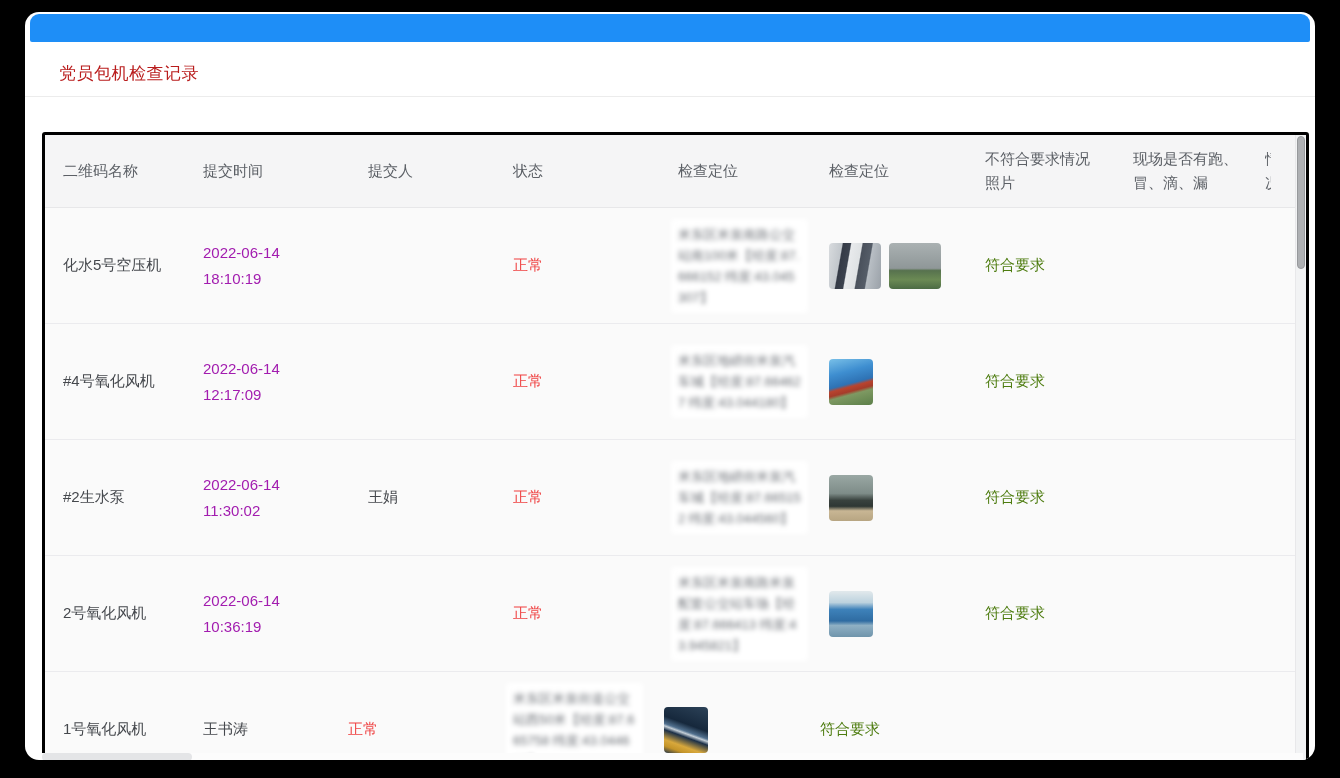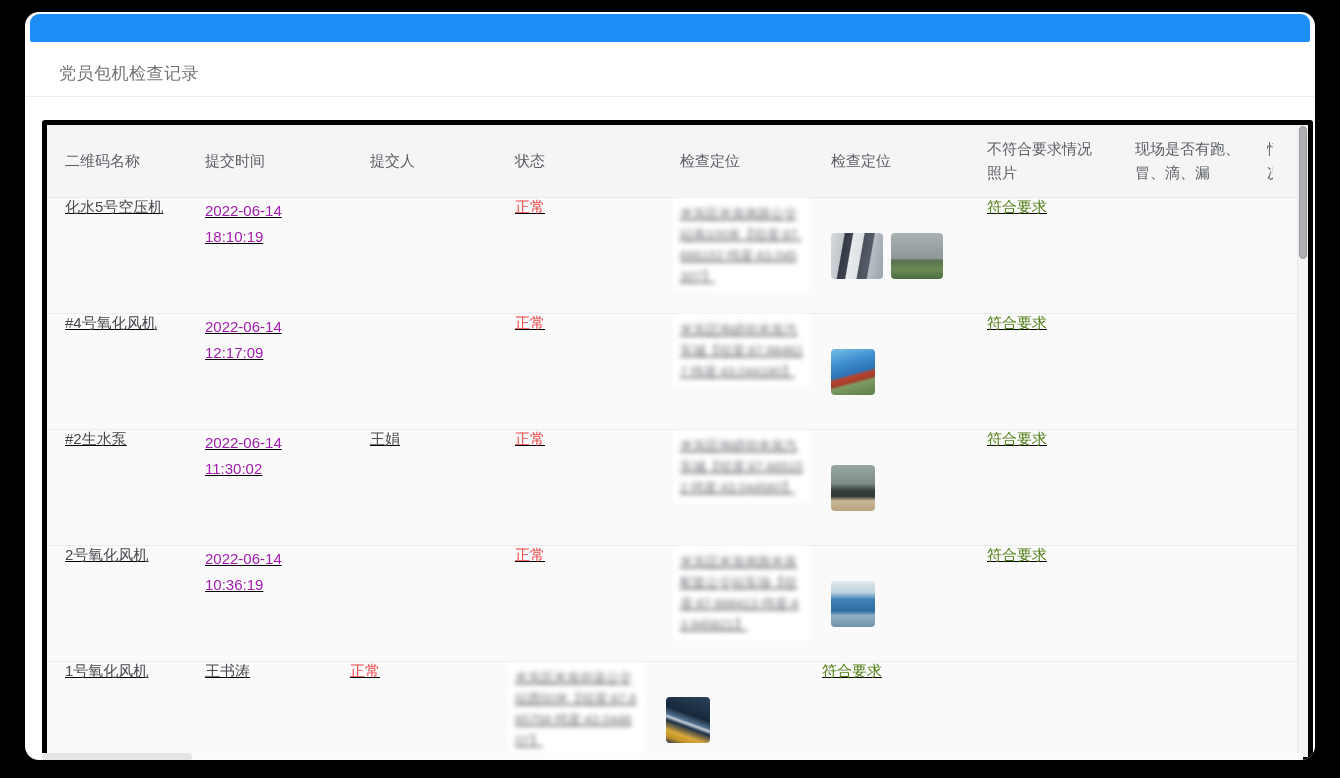--- a/index.html
+++ b/index.html
@@ -4,30 +4,30 @@
 <style>
   html,body{margin:0;padding:0;}
   body{width:1340px;height:778px;overflow:hidden;background:#000;}
   .stage{position:relative;width:1340px;height:778px;background:#000;
          font-family:"Liberation Sans","DejaVu Sans",sans-serif;}
   .window{position:absolute;left:25px;top:12px;width:1290px;height:748px;
           background:#fff;border-radius:14px;overflow:hidden;}
   .titlebar{position:absolute;left:5px;right:5px;top:2px;height:28px;
             background:#1e8ef7;border-radius:9px 9px 2px 2px;}
   .page-title{position:absolute;left:34px;top:50px;font-size:17px;
-              color:#737373;font-weight:500;letter-spacing:.5px;text-align:right;}
+              color:#b91c1c;font-weight:500;letter-spacing:.5px;text-align:right;}
   .title-divider{position:absolute;left:0;right:0;top:84px;height:1px;background:#ececec;}
 
-  .table-wrap{position:absolute;left:17px;top:108px;width:1261px;height:632px;
-              border:5px solid #000000;border-radius:3px;overflow:hidden;background:#fafafa;}
+  .table-wrap{position:absolute;left:17px;top:120px;width:1261px;height:632px;
+              border:3px solid #000000;border-radius:3px;overflow:hidden;background:#fafafa;}
   .thead{display:flex;height:72px;background:#f5f5f6;border-bottom:1px solid #e7e7e9;
          align-items:center;}
   .th{font-size:15px;color:#5c6066;padding-left:18px;box-sizing:border-box;line-height:24px;}
-  .trow{display:flex;height:115px;background:#fafafa;
-        border-bottom:1px solid #ebebee;text-decoration:underline;}
+  .trow{display:flex;height:115px;align-items:center;background:#fafafa;
+        border-bottom:1px solid #ebebee;}
   .td{font-size:15px;color:#45484d;padding-left:18px;box-sizing:border-box;}
 
   .c1{width:140px;} .c2{width:165px;} .c3{width:145px;} .c4{width:165px;}
   .c5{width:151px;} .c6{width:156px;} .c7{width:150px;padding-right:20px;}
   .c8{width:148px;padding-right:20px;}
   .c9{width:6px;padding:0;overflow:hidden;word-break:break-all;line-height:24px;}
 
   .td.c2{color:#a21caf;line-height:26px;}
   .td.c7{color:#4d7c0f;}
   .status{color:#ef4444;}

